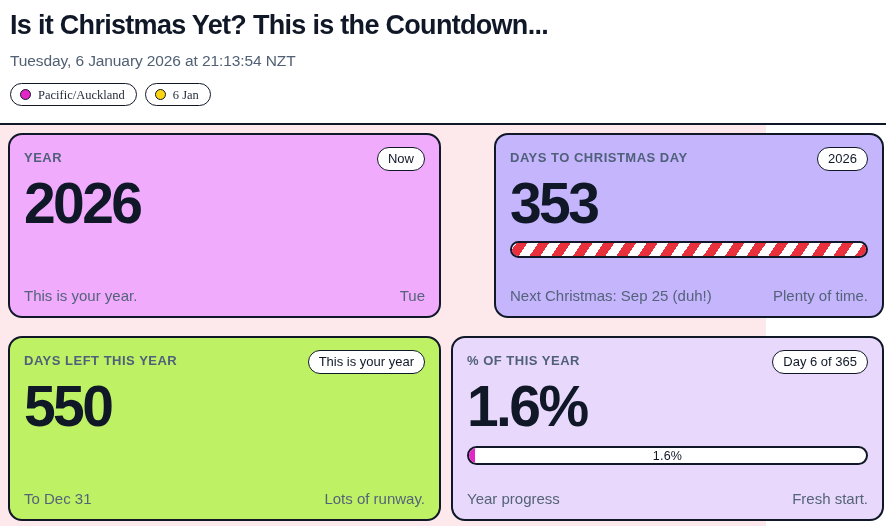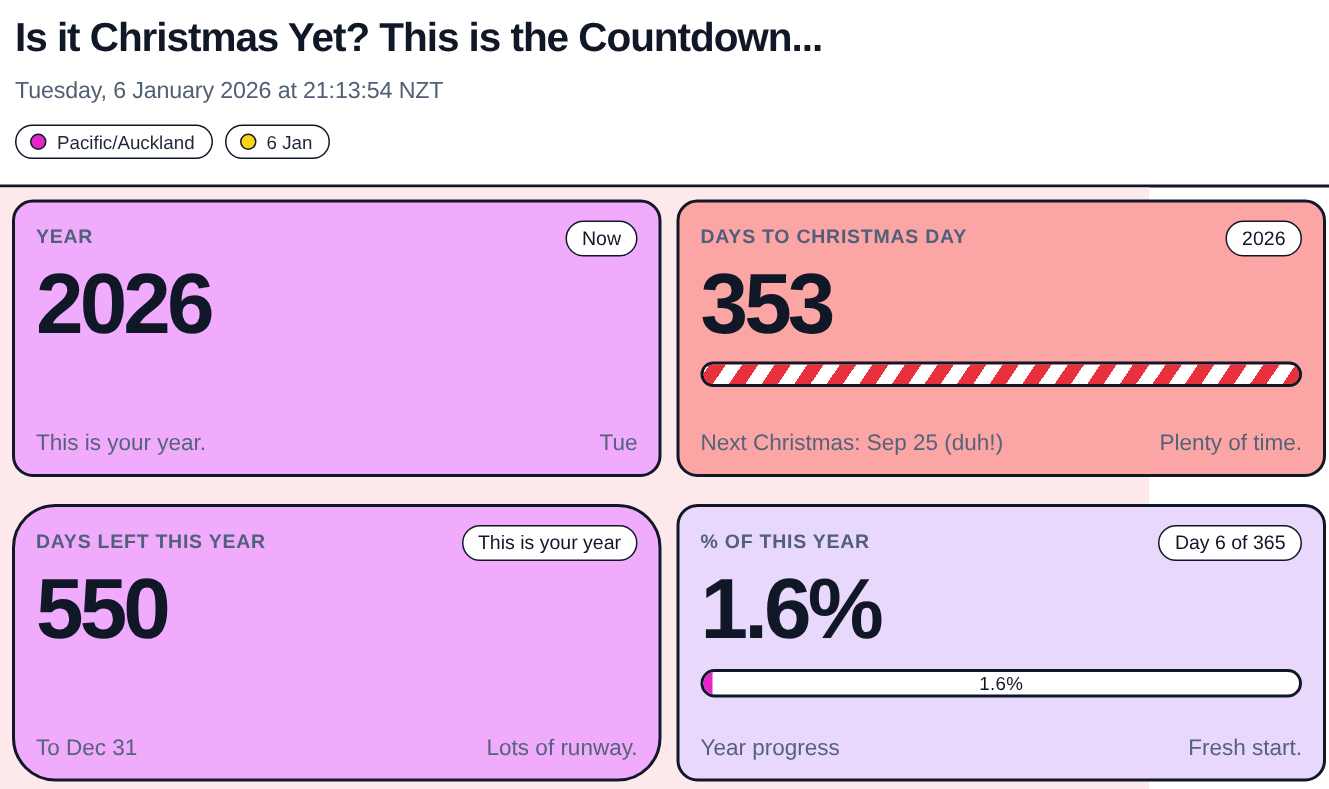--- a/index.html
+++ b/index.html
@@ -40,20 +40,21 @@
     color: #516074;
     letter-spacing: -0.1px;
     line-height: 20px;
   }
 
   .badge-row {
     margin-top: 12px;
     display: flex;
     gap: 8px;
     align-items: center;
+    font-family: Liberation Serif, serif;
   }
 
   .badge {
     display: inline-flex;
     align-items: center;
     gap: 7px;
     border: 1.6px solid #101828;
     border-radius: 999px;
     background: #ffffff;
     padding: 3px 11px 3px 9px;
@@ -94,22 +95,22 @@
   .card {
     border: 2.4px solid #101828;
     border-radius: 14px;
     padding: 12px 14px 10px 14px;
     position: relative;
     display: flex;
     flex-direction: column;
   }
 
   .card.blue   { background: #f0abfc; }
-  .card.pink   { background: #fca5a5; }
-  .card.green  { background: #f0abfc; border-radius: 29px; }
+  .card.pink   { background: #c4b5fd; margin-left: 43px; }
+  .card.green  { background: #bef264; }
   .card.purple { background: #e8d8fb; }
 
   .card-top {
     display: flex;
     justify-content: space-between;
     align-items: flex-start;
   }
 
   .card-label {
     font-size: 13px;

